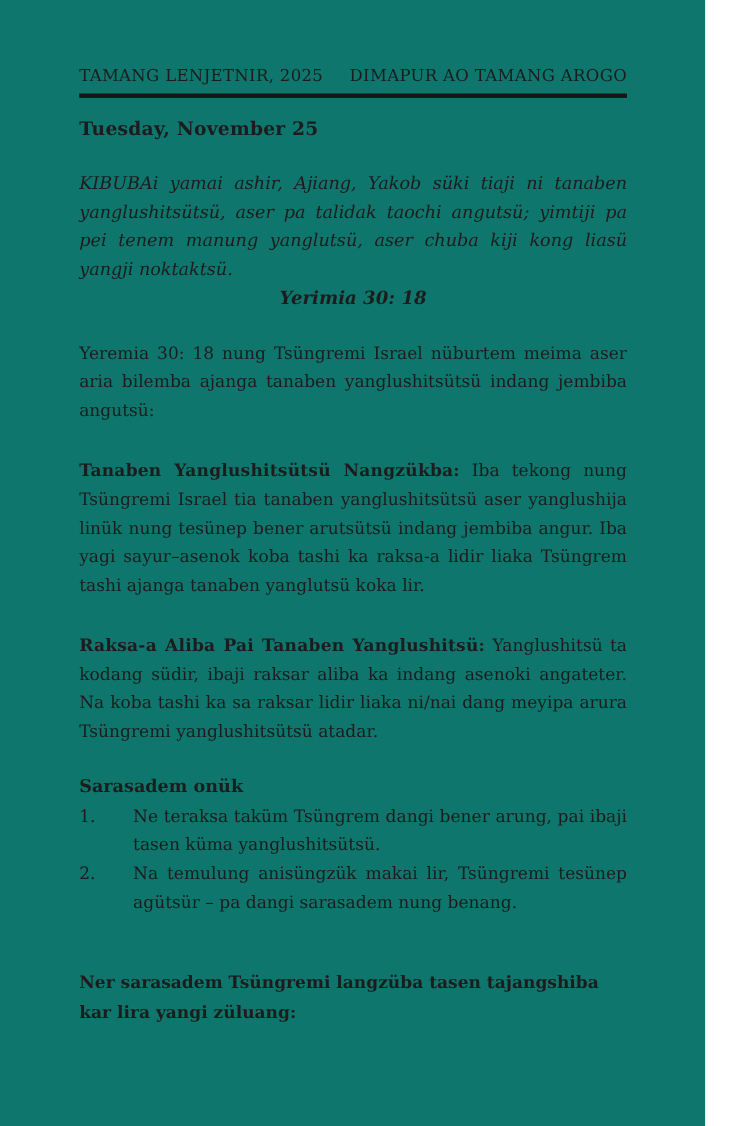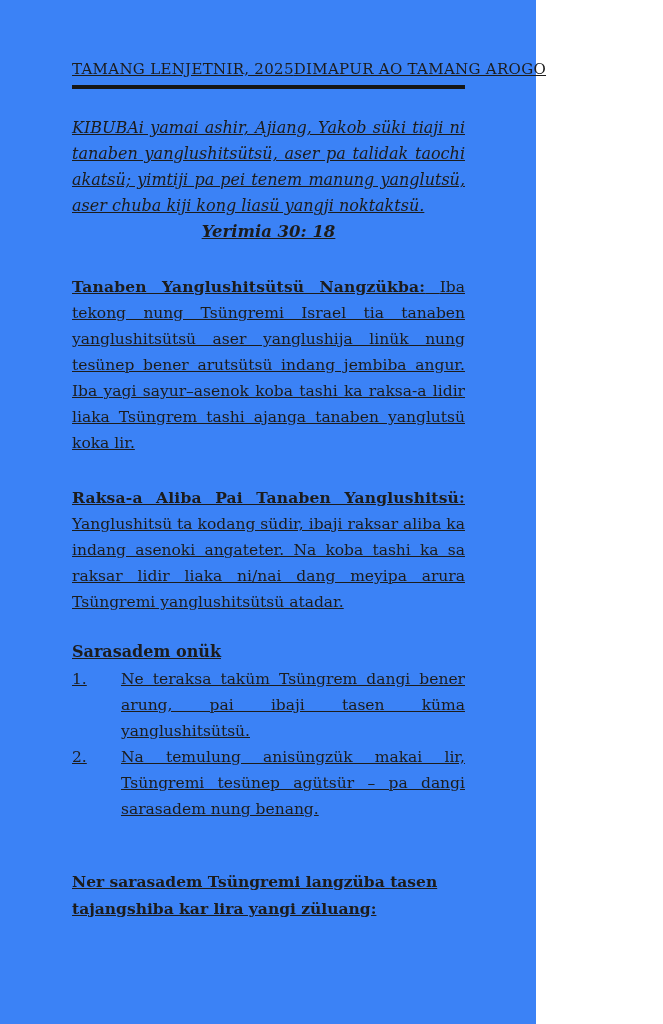--- a/index.html
+++ b/index.html
@@ -5,25 +5,24 @@
   * { margin: 0; padding: 0; box-sizing: border-box; }
   html, body { background: #ffffff; }
   body {
     width: 663px;
     height: 1024px;
     font-family: "DejaVu Serif", "Liberation Serif", serif;
     color: #1c1c1c;
     overflow: hidden;
   }
   .page {
-    width: 536px;
+    width: 641px;
     height: 1024px;
     padding: 60px 71px 0 72px;
-    background: #3b82f6;
-    text-decoration: underline;
+    background: #0f766e;
   }
   .running-header {
     display: flex;
     justify-content: space-between;
     align-items: flex-end;
     font-size: 15px;
     letter-spacing: 0.3px;
     padding-bottom: 7px;
     border-bottom: 4px solid #161616;
   }
@@ -97,25 +96,27 @@
 </head>
 <body>
 
 <div class="page">
 
   <div class="running-header">
     <span class="hdr">TAMANG LENJETNIR, 2025</span>
     <span class="hdr">DIMAPUR AO TAMANG AROGO</span>
   </div>
 
+  <div class="date-line">Tuesday, November 25</div>
 
 
-  <div class="scripture">KIBUBAi yamai ashir, Ajiang, Yakob süki tiaji ni tanaben yanglushitsütsü, aser pa talidak taochi akatsü; yimtiji pa pei tenem manung yanglutsü, aser chuba kiji kong liasü yangji noktaktsü.</div>
+  <div class="scripture">KIBUBAi yamai ashir, Ajiang, Yakob süki tiaji ni tanaben yanglushitsütsü, aser pa talidak taochi angutsü; yimtiji pa pei tenem manung yanglutsü, aser chuba kiji kong liasü yangji noktaktsü.</div>
   <div class="scripture-ref">Yerimia 30: 18</div>
 
+  <div class="para intro">Yeremia 30: 18 nung Tsüngremi Israel nüburtem meima aser aria bilemba ajanga tanaben yanglushitsütsü indang jembiba angutsü:</div>
 
   <div class="para section"><span class="lead">Tanaben Yanglushitsütsü Nangzükba:</span> <span>Iba tekong nung Tsüngremi Israel tia tanaben yanglushitsütsü aser yanglushija linük nung tesünep bener arutsütsü indang jembiba angur. Iba yagi sayur–asenok koba tashi ka raksa-a lidir liaka Tsüngrem tashi ajanga tanaben yanglutsü koka lir.</span></div>
 
 
   <div class="para section"><span class="lead">Raksa-a Aliba Pai Tanaben Yanglushitsü:</span> <span>Yanglushitsü ta kodang südir, ibaji raksar aliba ka indang asenoki angateter. Na koba tashi ka sa raksar lidir liaka ni/nai dang meyipa arura Tsüngremi yanglushitsütsü atadar.</span></div>
 
   <div class="app-heading">Sarasadem onük</div>
 
   <div class="list">
     <div class="list-item">

